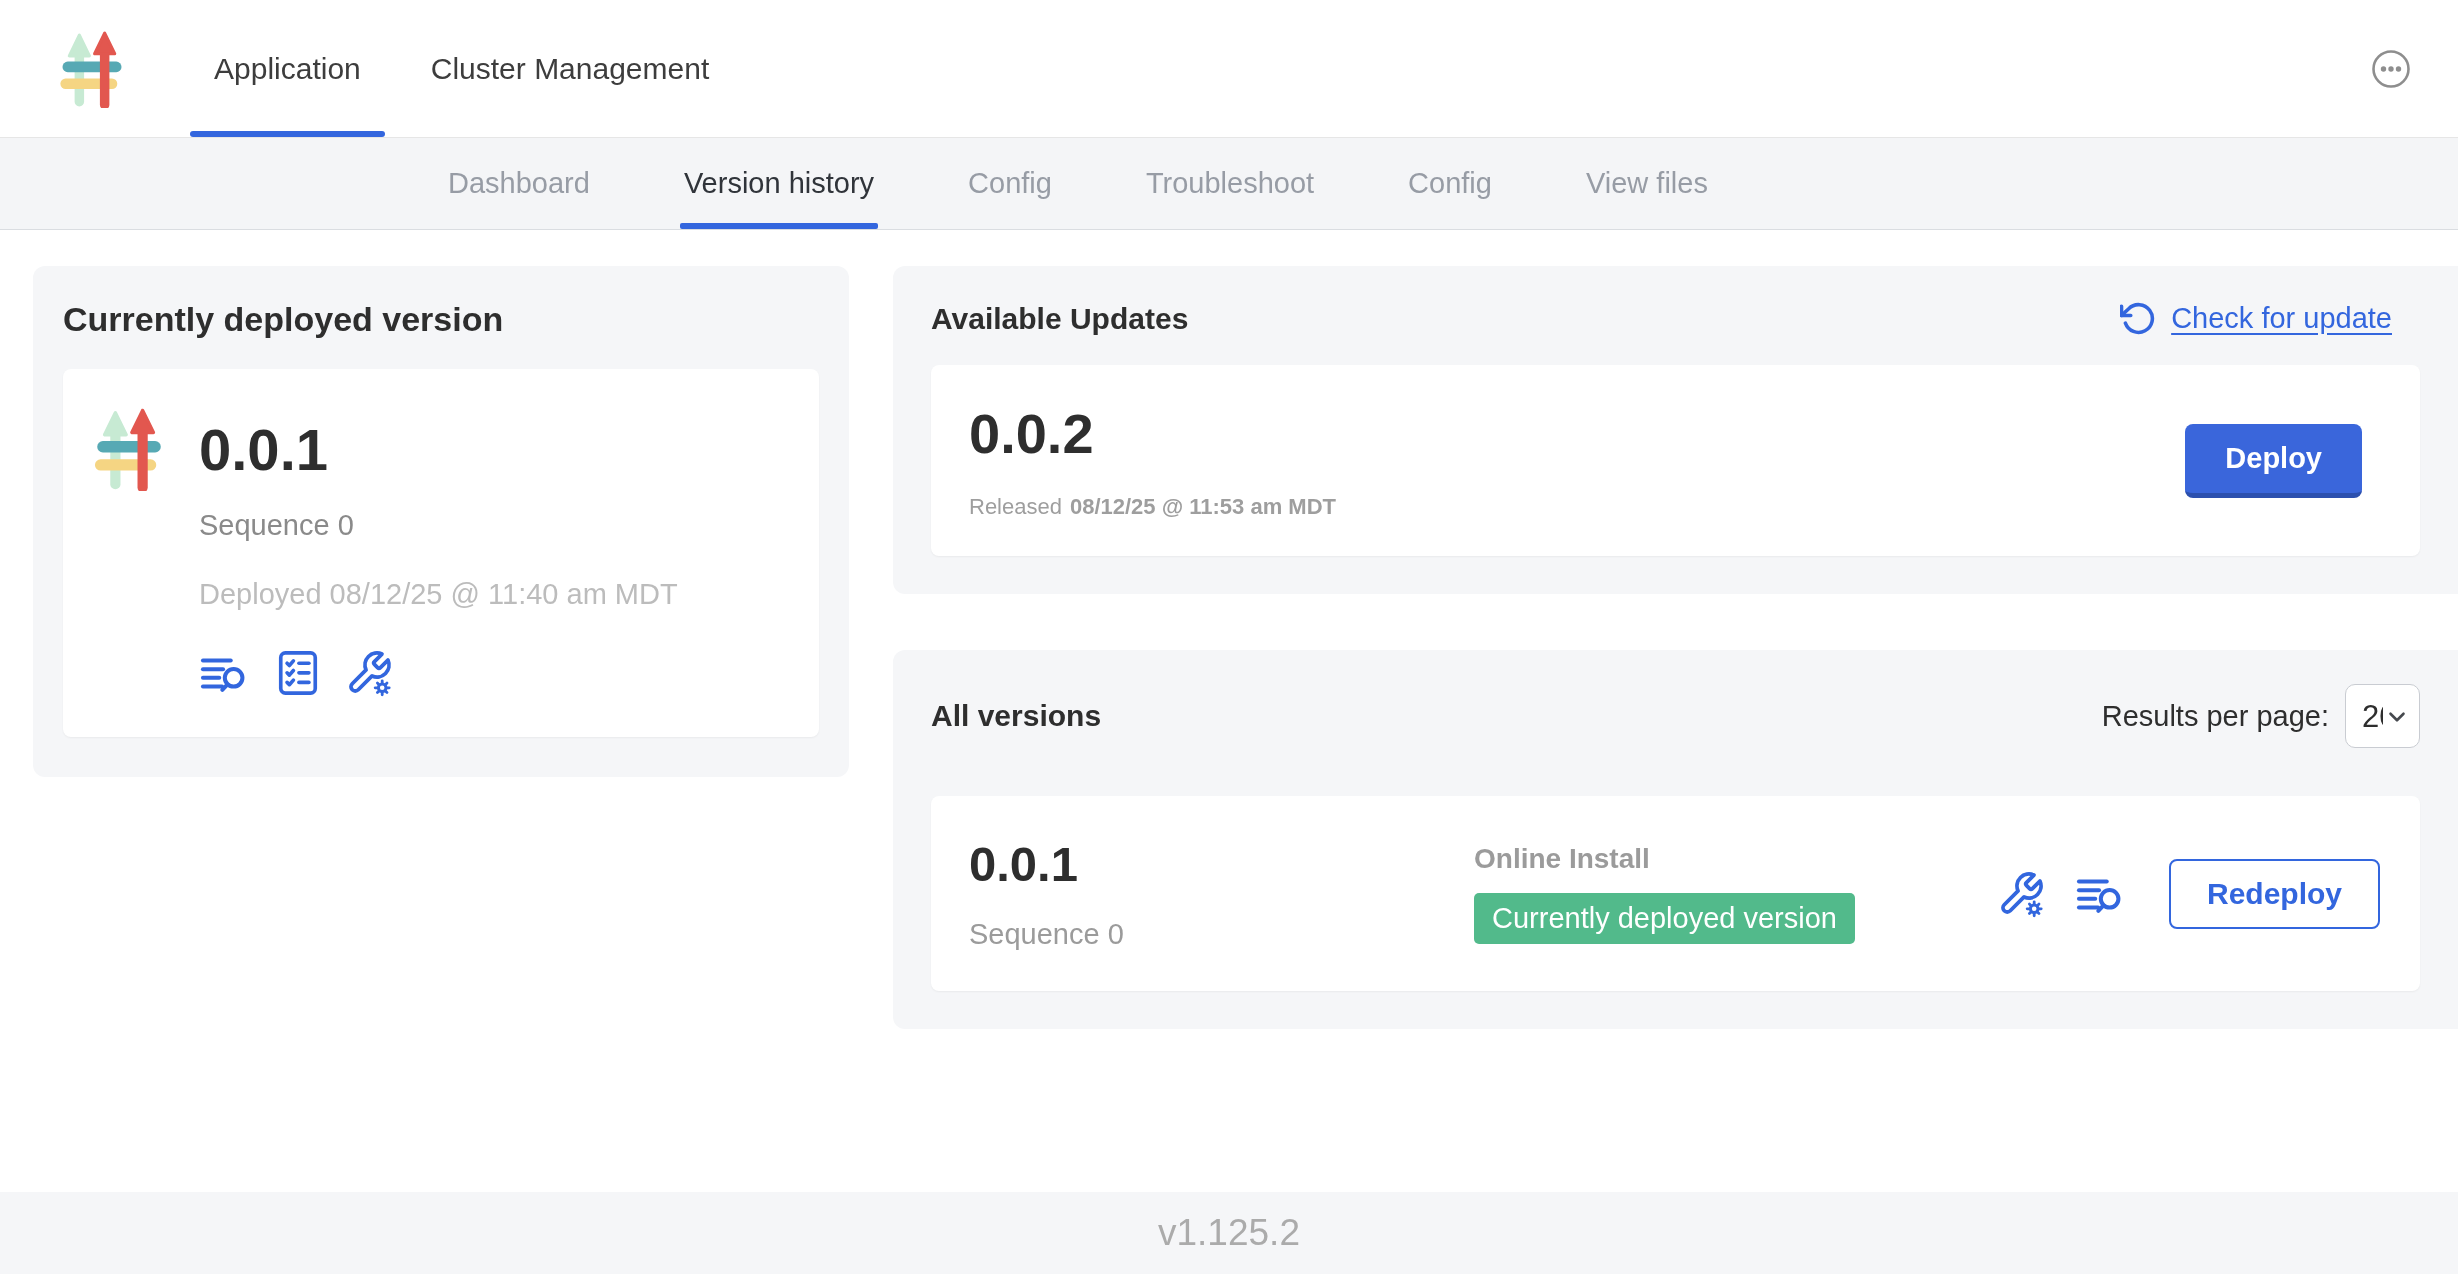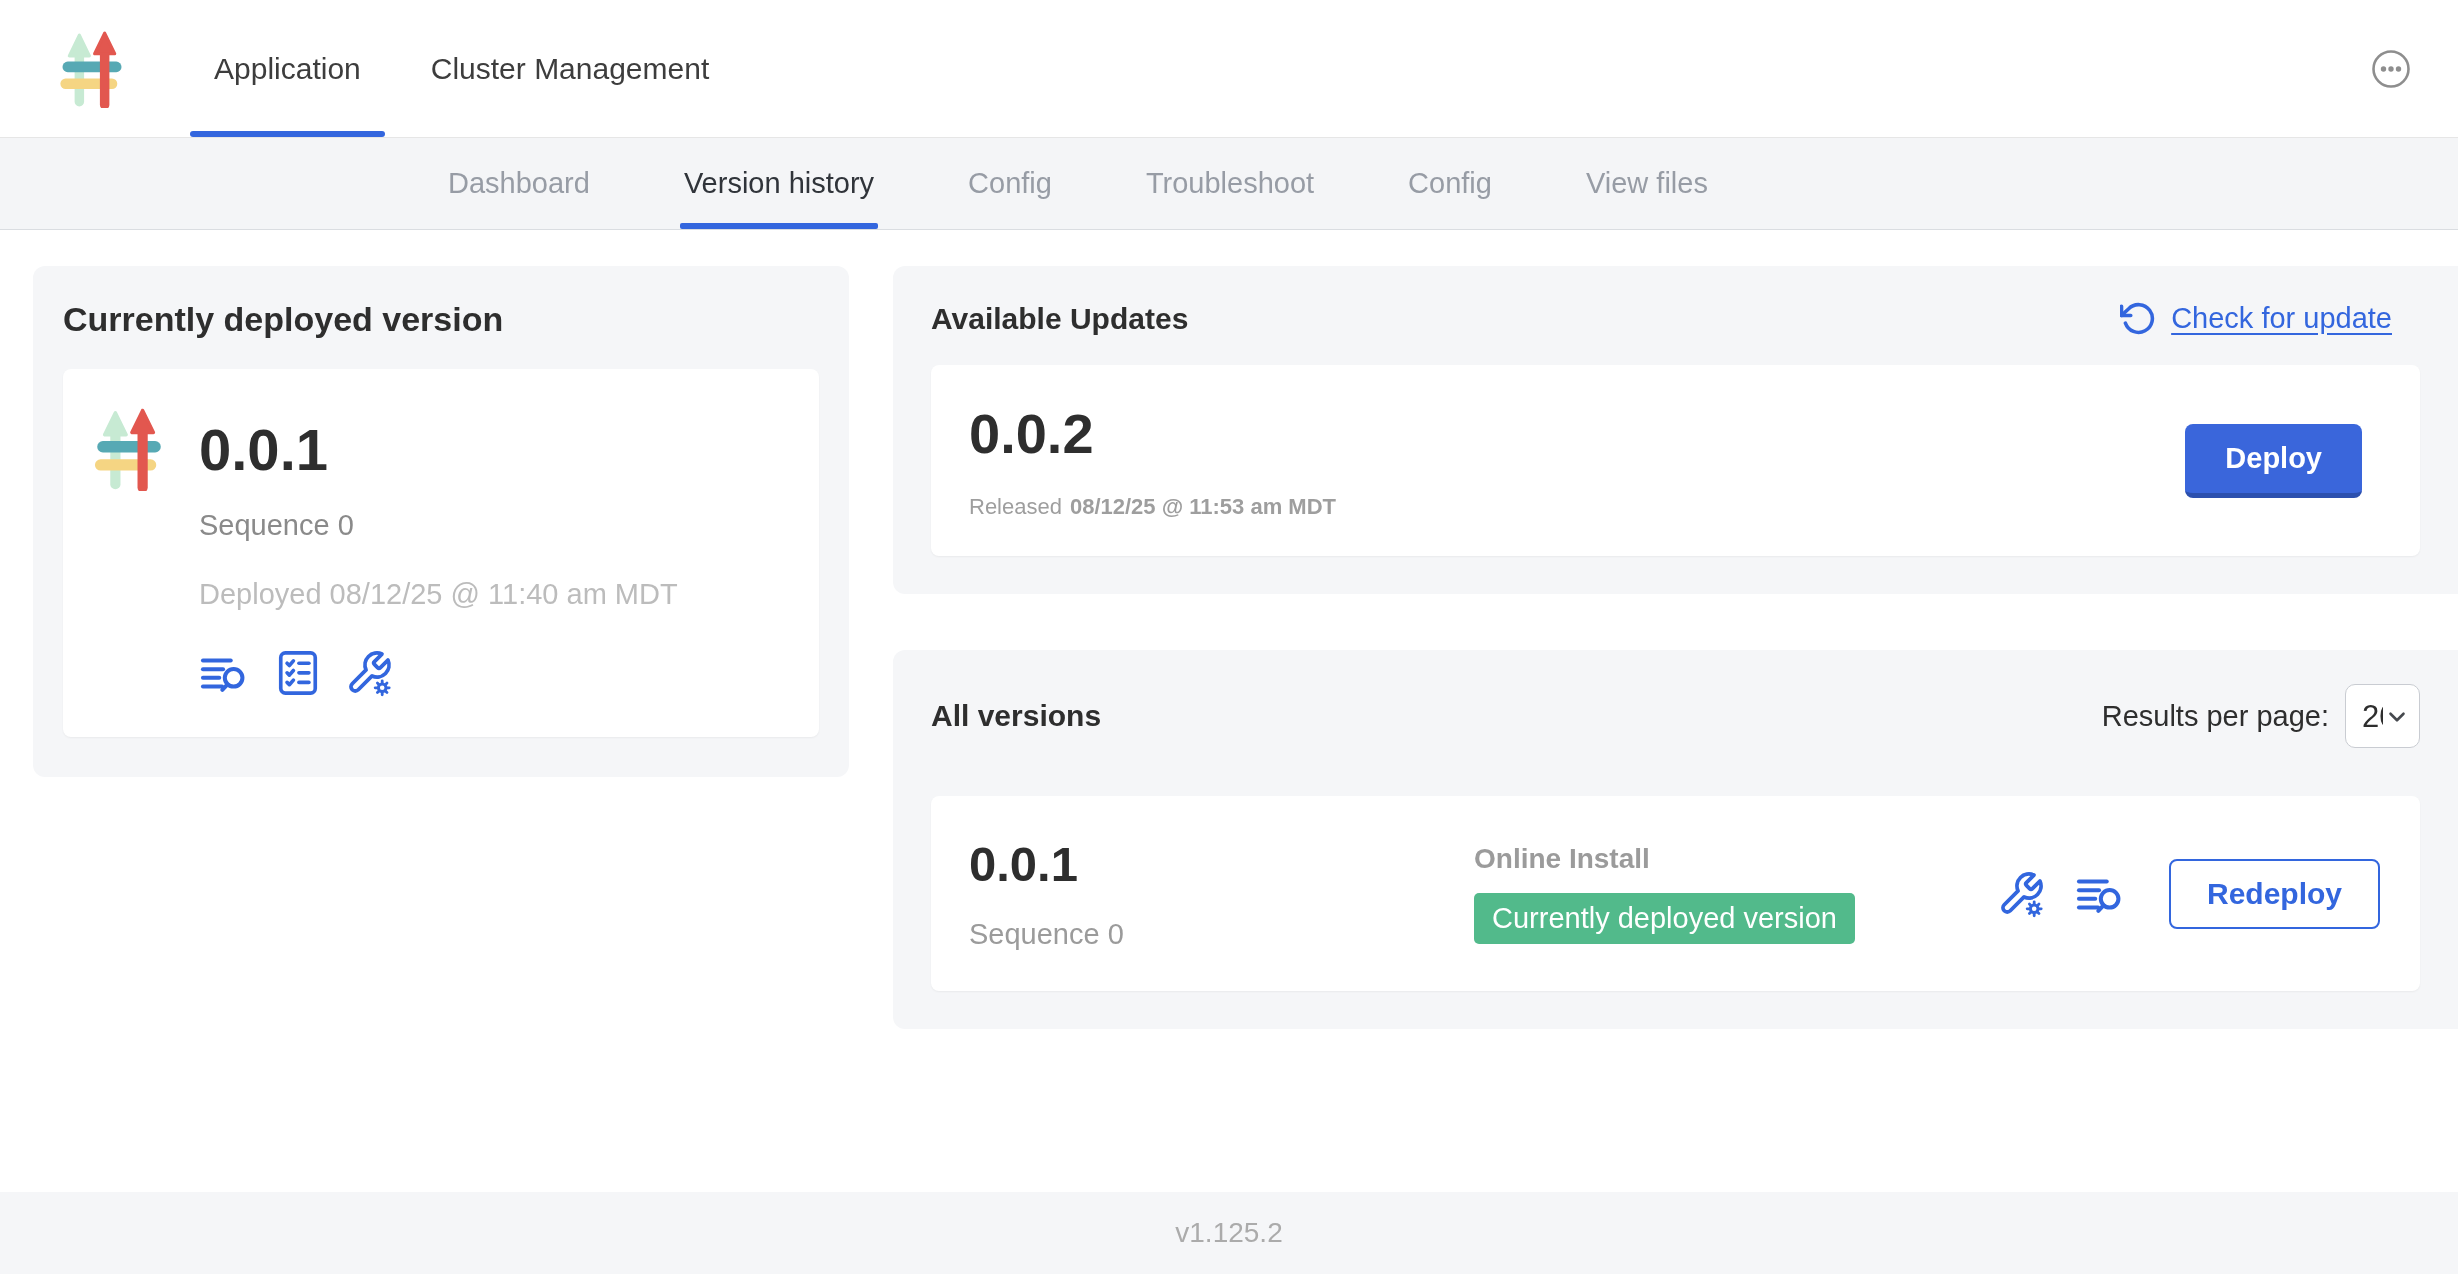--- a/index.html
+++ b/index.html
@@ -86,21 +86,21 @@
   .badge { display:inline-block; margin-top:18px; background:#52BA8B; color:#fff;
     font-size:29px; padding:9px 18px; border-radius:5px; }
   .vr-actions { display:flex; align-items:center; gap:30px; padding-right:2px; }
   .redeploy-btn { background:#fff; border:2px solid #3366DE; border-radius:8px;
     color:#3366DE; font-size:30px; font-weight:bold; padding:16px 36px; margin-left:12px;
     cursor:pointer; font-family:"Liberation Sans", sans-serif; }
 
   
   .footer { height:82px; background:#F5F6F8; flex:none; display:flex;
     align-items:center; justify-content:center; }
-  .footer-text { font-size:28px; color:#ABABAB; }
+  .footer-text { font-size:37px; color:#ABABAB; }
 
   svg.blue { stroke:#3266DE; }
 </style>
 </head>
 <body>
 
 <div class="page">
 
   <div class="header">
     <svg class="logo" viewBox="0 0 60 74">

